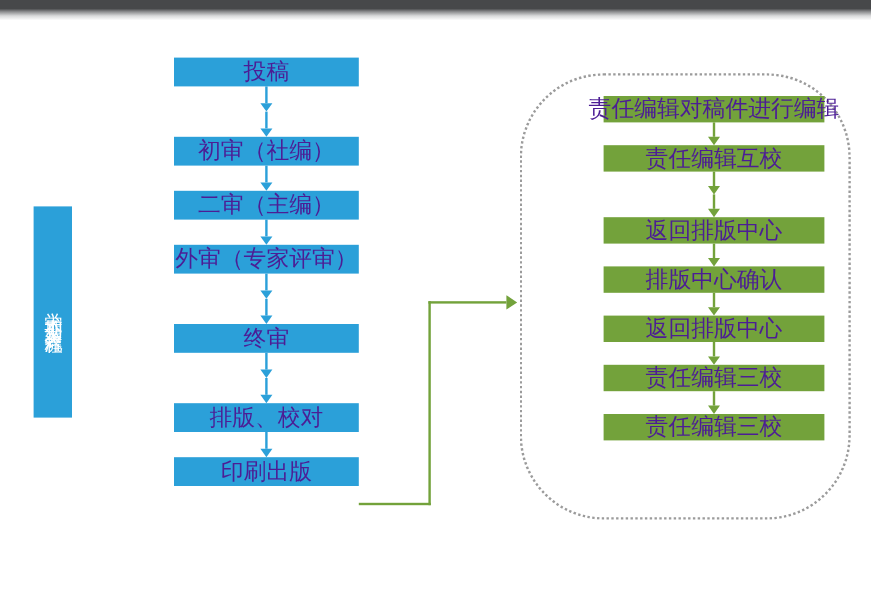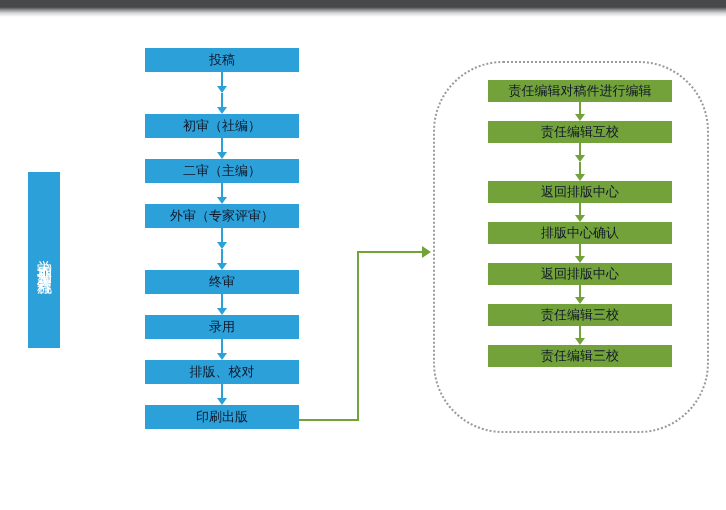--- a/index.html
+++ b/index.html
@@ -16,26 +16,26 @@
     background:var(--blue);color:#fff;
     display:flex;align-items:center;justify-content:center;
     writing-mode:vertical-rl;text-orientation:upright;
     font-size:15px;letter-spacing:3px;line-height:1;
   }
   .flow-col{
     position:absolute;left:145px;top:48px;width:154px;
     display:flex;flex-direction:column;align-items:center;
   }
   .sub-col{
-    position:absolute;left:488px;top:80px;width:184px;
+    position:absolute;left:503px;top:80px;width:184px;
     display:flex;flex-direction:column;align-items:center;
   }
   .step{
     width:100%;display:flex;align-items:center;justify-content:center;
-    color:#0f172a;font-size:13px;white-space:nowrap;
+    color:#4c1d95;font-size:19px;white-space:nowrap;
   }
   .step.blue{height:24px;background:var(--blue);}
   .step.green{height:22px;background:var(--green);}
   .arrow{
     display:flex;flex-direction:column;align-items:center;justify-content:flex-start;
   }
   .arrow.blue{height:21px;}
   .arrow.green{height:19px;}
   .arrow .stem{width:2px;flex:1;}
   .arrow.blue .stem{background:var(--blue);}
@@ -94,21 +94,20 @@
       </div>
     <div class="arrow blue">
         <div class="stem"></div>
         <div class="head"></div>
       </div>
     <div class="step blue">终审</div>
     <div class="arrow blue">
         <div class="stem"></div>
         <div class="head"></div>
       </div>
-    <div class="step blue">录用</div>
     <div class="arrow blue">
         <div class="stem"></div>
         <div class="head"></div>
       </div>
     <div class="step blue">排版、校对</div>
     <div class="arrow blue">
         <div class="stem"></div>
         <div class="head"></div>
       </div>
     <div class="step blue">印刷出版</div>

